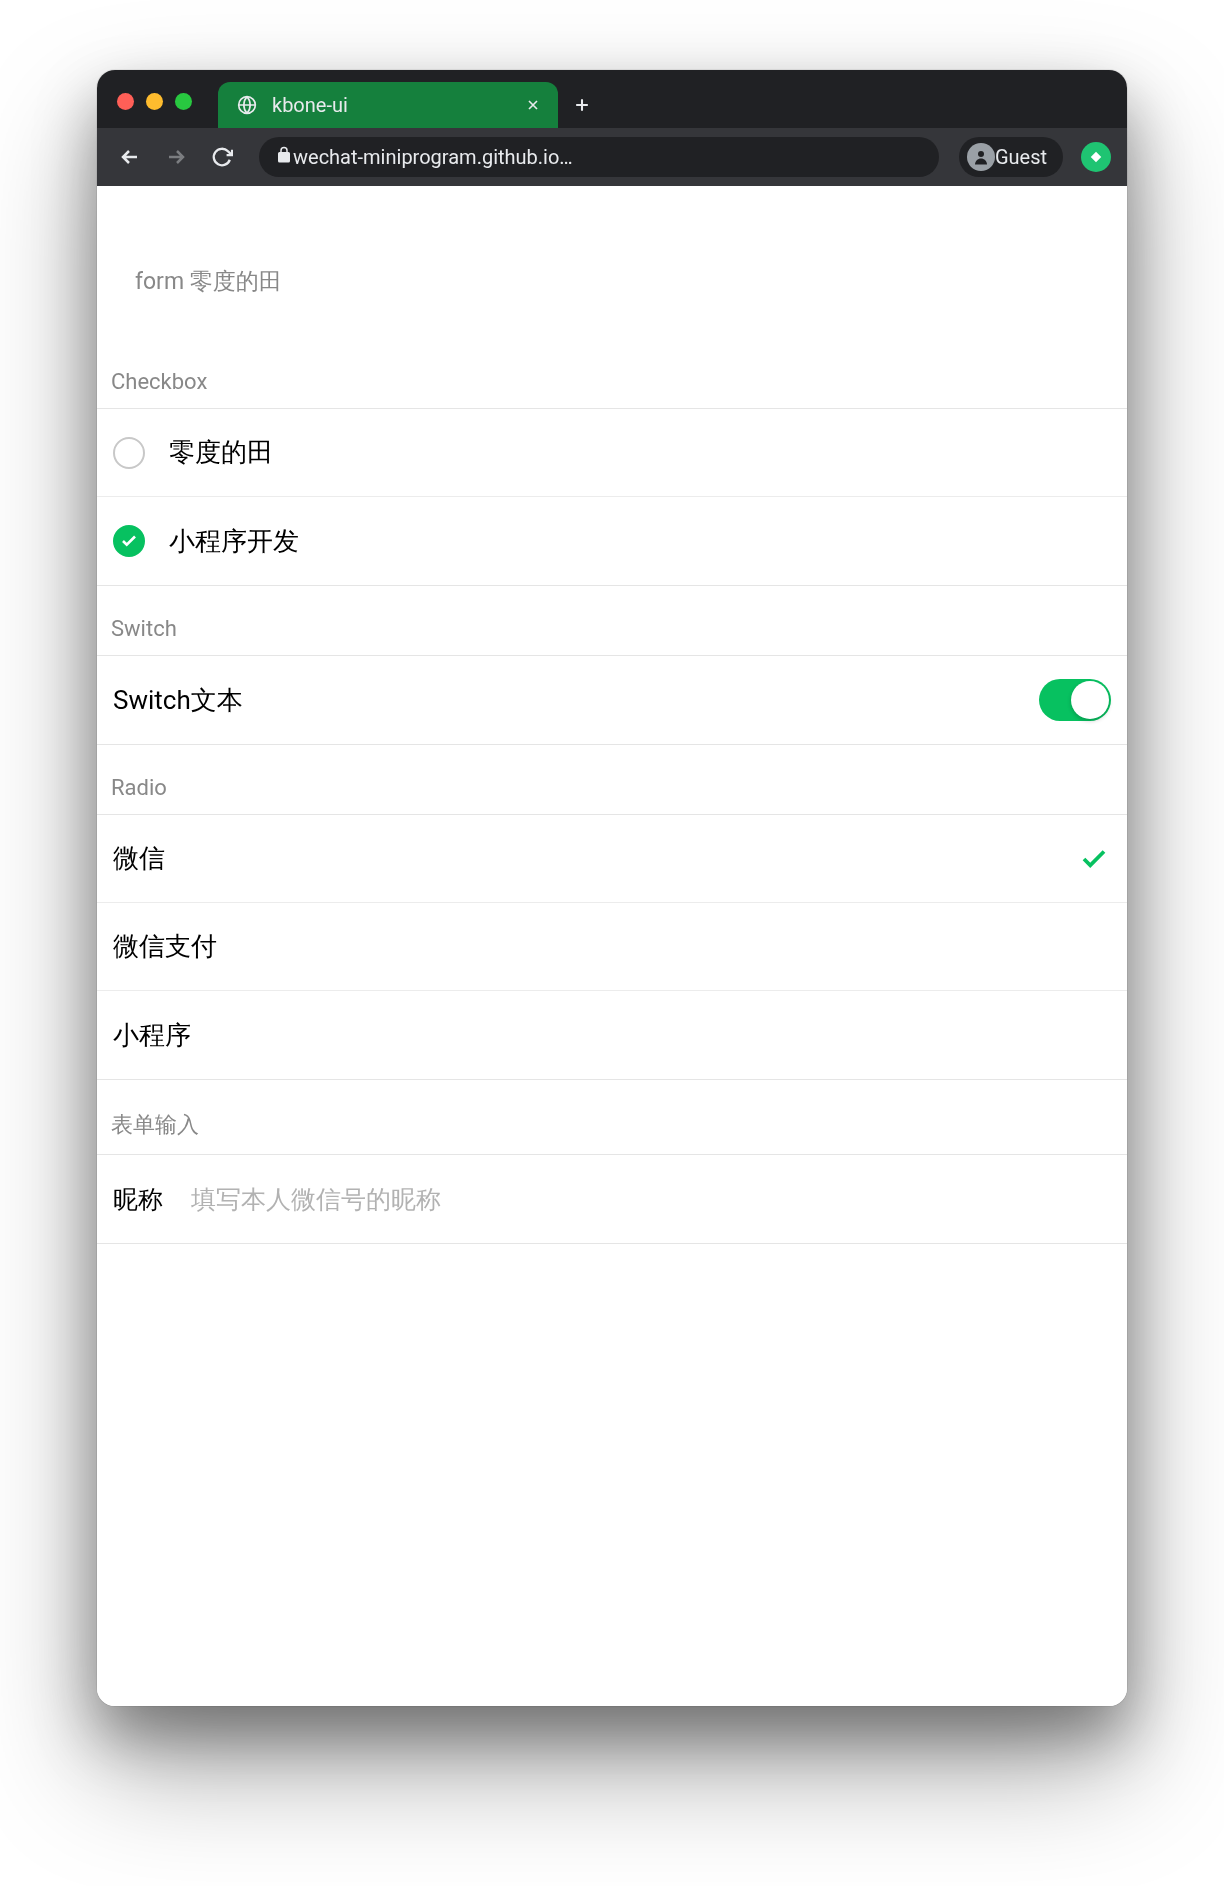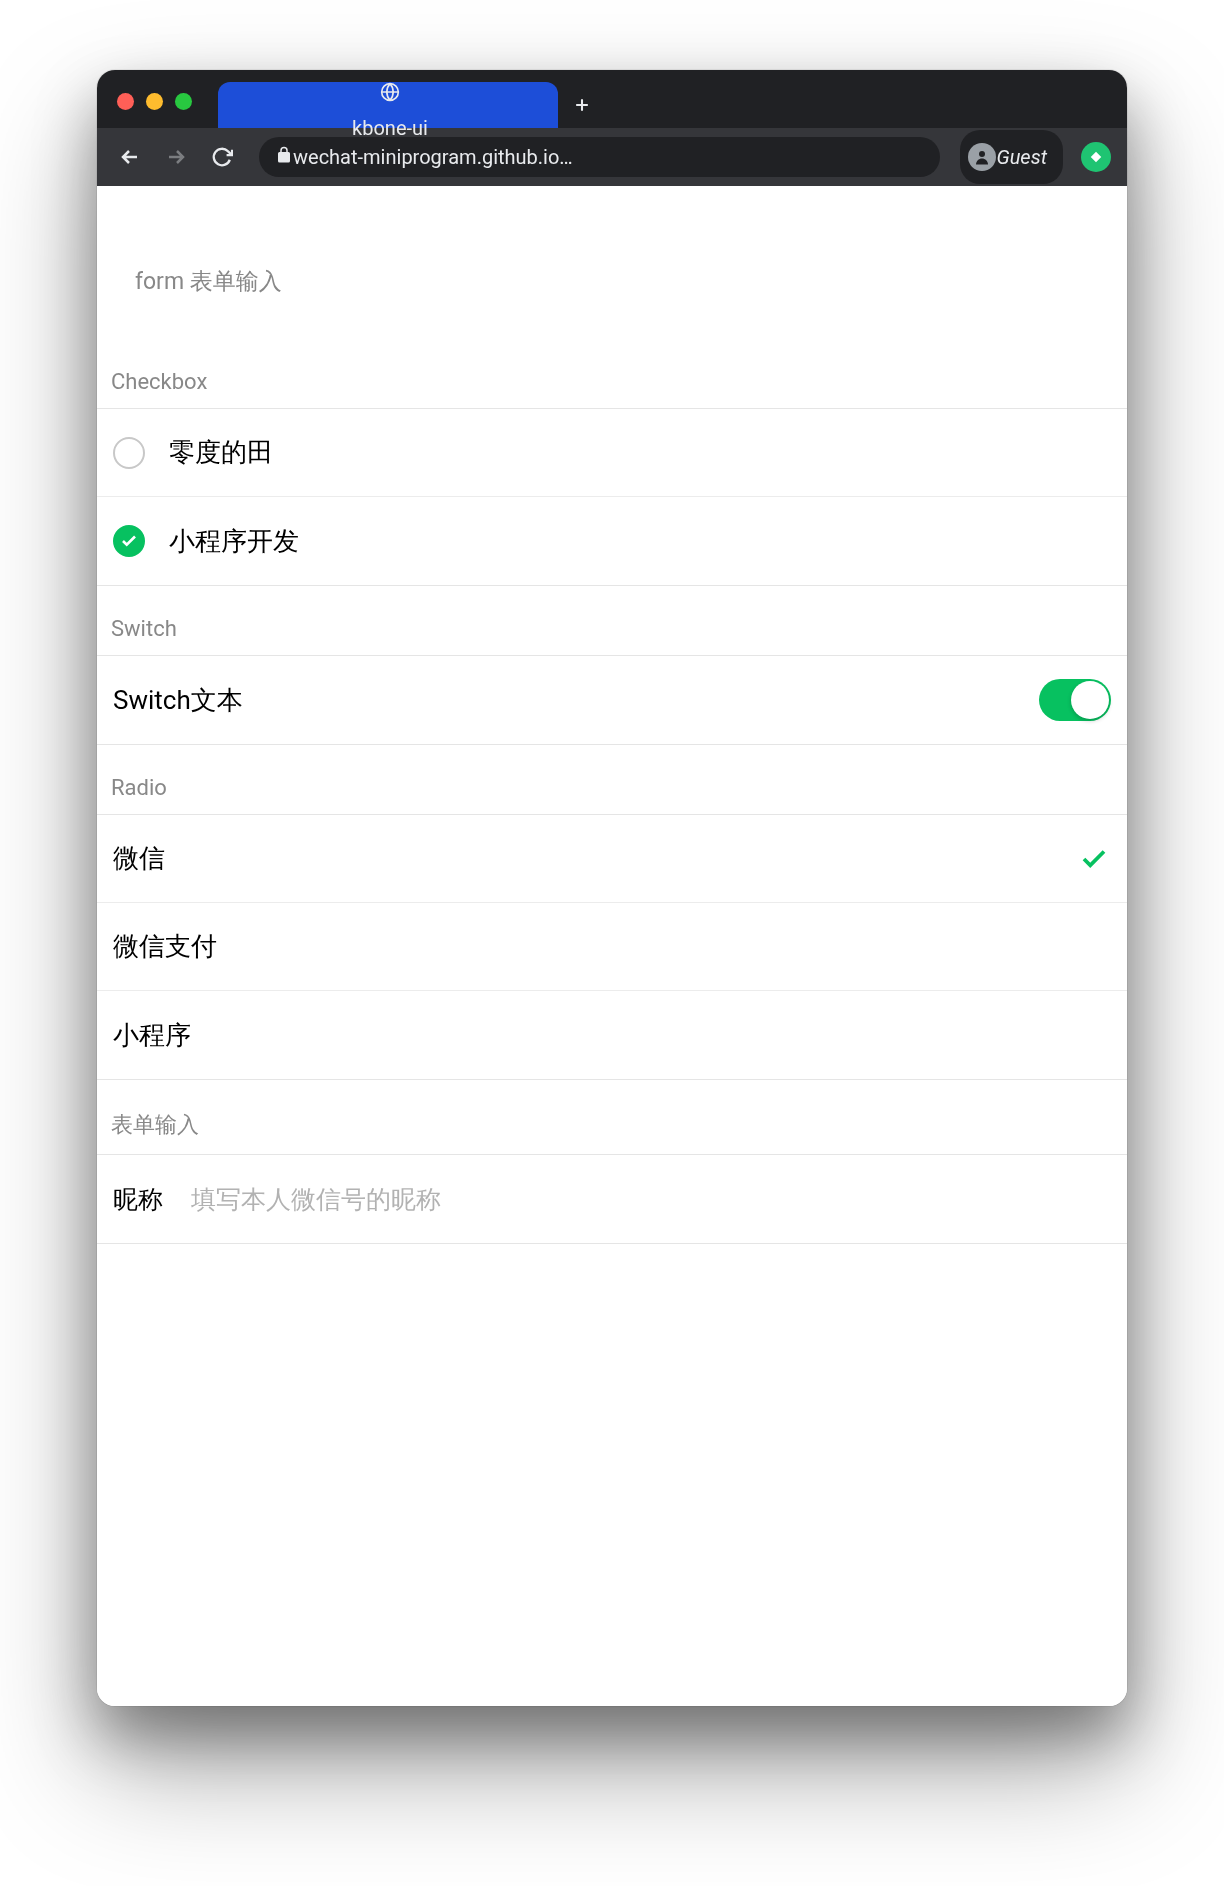--- a/index.html
+++ b/index.html
@@ -37,30 +37,29 @@
       gap: 12px;
       padding: 0 0 18px 20px;
       align-items: center;
     }
     .dot { width: 17px; height: 17px; border-radius: 50%; }
     .dot.red { background: #ff5f57; }
     .dot.yellow { background: #febc2e; }
     .dot.green { background: #28c840; }
     .tab {
       margin-left: 26px;
-      background: #1d4ed8;
+      background: #15803d;
       height: 46px;
       border-radius: 12px 12px 0 0;
       display: flex;
       align-items: center;
       padding: 0 14px 0 18px;
       gap: 14px;
       min-width: 340px;
       color: #e8eaed;
-      flex-direction: column;
     }
     .tab .favicon { width: 22px; height: 22px; display:flex; align-items:center; justify-content:center; }
     .tab .title { font-size: 20px; color: #e8eaed; flex: 1; }
     .tab .close { width: 22px; height: 22px; display:flex; align-items:center; justify-content:center; color:#e8eaed; }
     .newtab { width: 48px; display:flex; align-items:center; justify-content:center; color:#9aa0a6; height:46px; }
 
     .toolbar {
       background: #35363a;
       height: 58px;
       display: flex;
@@ -77,27 +76,26 @@
       border-radius: 20px;
       display: flex;
       align-items: center;
       padding: 0 16px;
       color: #e8eaed;
       margin: 0 8px;
     }
     .omnibox .url { font-size: 20px; color: #e8eaed; white-space: nowrap; overflow:hidden; text-overflow:ellipsis; }
     .guest-chip {
       background: #202124;
-      height: 54px;
+      height: 40px;
       border-radius: 20px;
       display: flex;
       align-items: center;
       padding: 0 16px 0 8px;
       color: #e8eaed;
-      font-style: italic;
     }
     .guest-chip .avatar { width:28px; height:28px; border-radius:50%; background:#9aa0a6; display:flex; align-items:center; justify-content:center; }
     .guest-chip .label { font-size: 20px; }
     .ext-badge { width:30px; height:30px; border-radius:50%; background:#1fc472; display:flex; align-items:center; justify-content:center; margin-left:6px; }
 
     
     .content { background: #fff; min-height: 1520px; }
     .page-header { padding: 62px 38px 72px 38px; }
     .page-title { font-size: 36px; font-weight: 500; color: #000; }
     .page-subtitle { font-size: 23px; color: #888; margin-top: 18px; }
@@ -226,21 +224,21 @@
     <div class="ext-badge">
       <svg width="14" height="14" viewBox="0 0 24 24" fill="#fff">
           <path d="M12 3l9 9-9 9-9-9 9-9z"></path>
         </svg>
     </div>
   </div>
 
   <div class="content">
 
     <div class="page-header">
-      <div class="page-subtitle">form 表单输入</div>
+      <div class="page-subtitle">form 零度的田</div>
     </div>
 
     <div class="section-title">Checkbox</div>
     <div class="cells">
       <div class="cell">
         <span class="checkbox">
           
         </span>
         <span class="primary">零度的田</span>
       </div>

